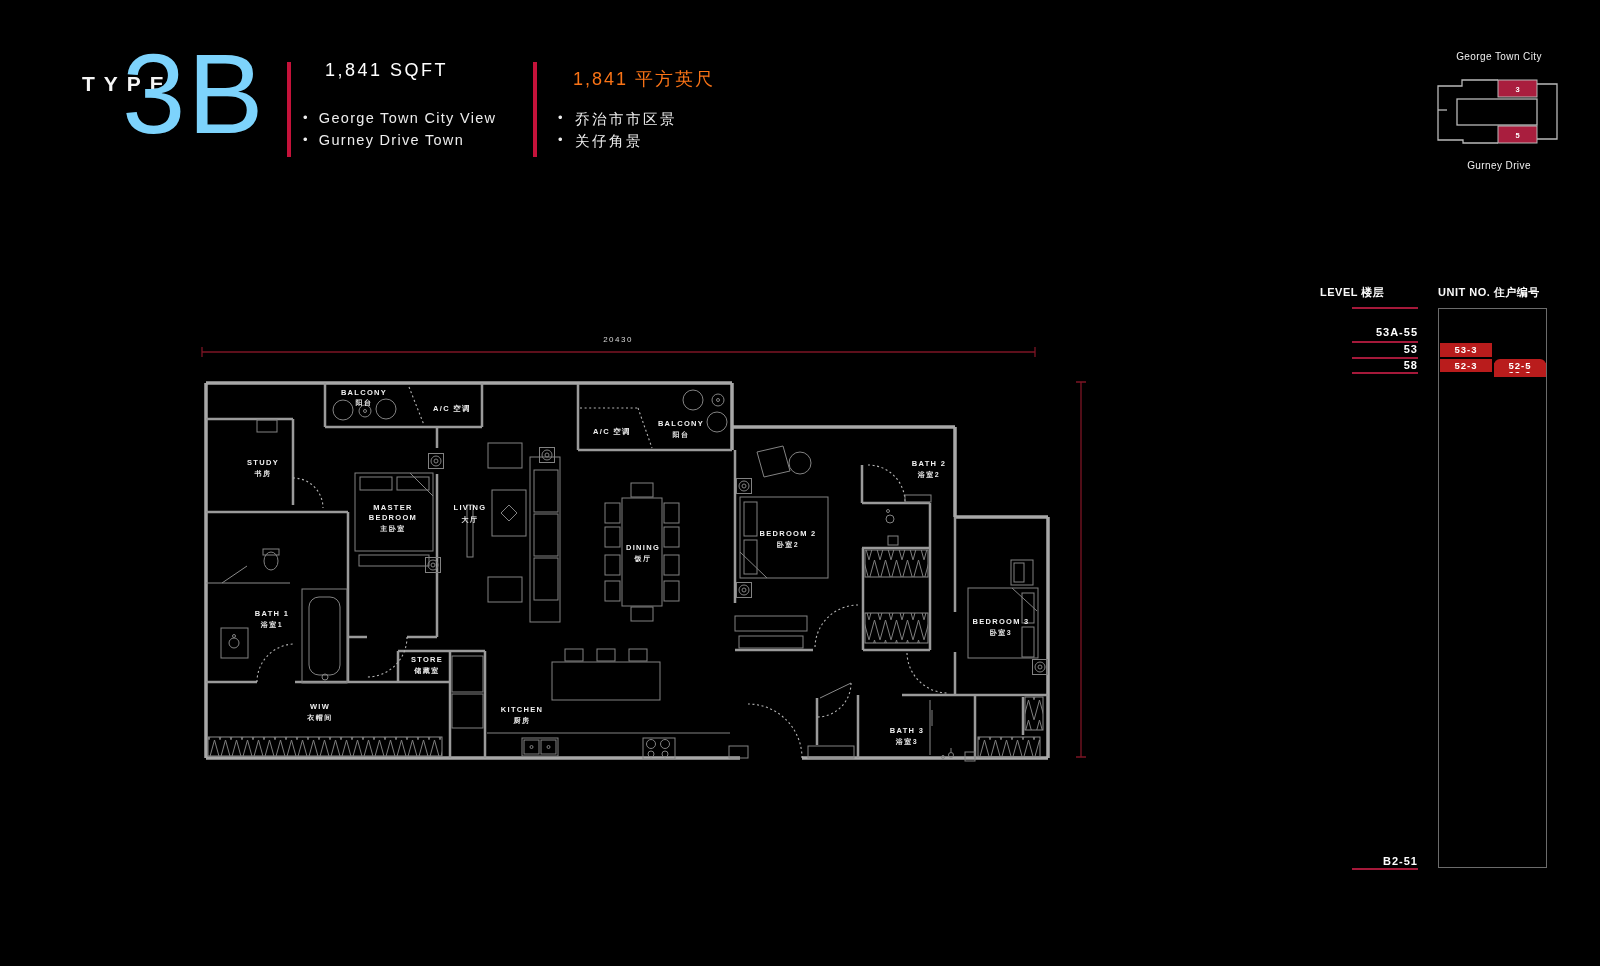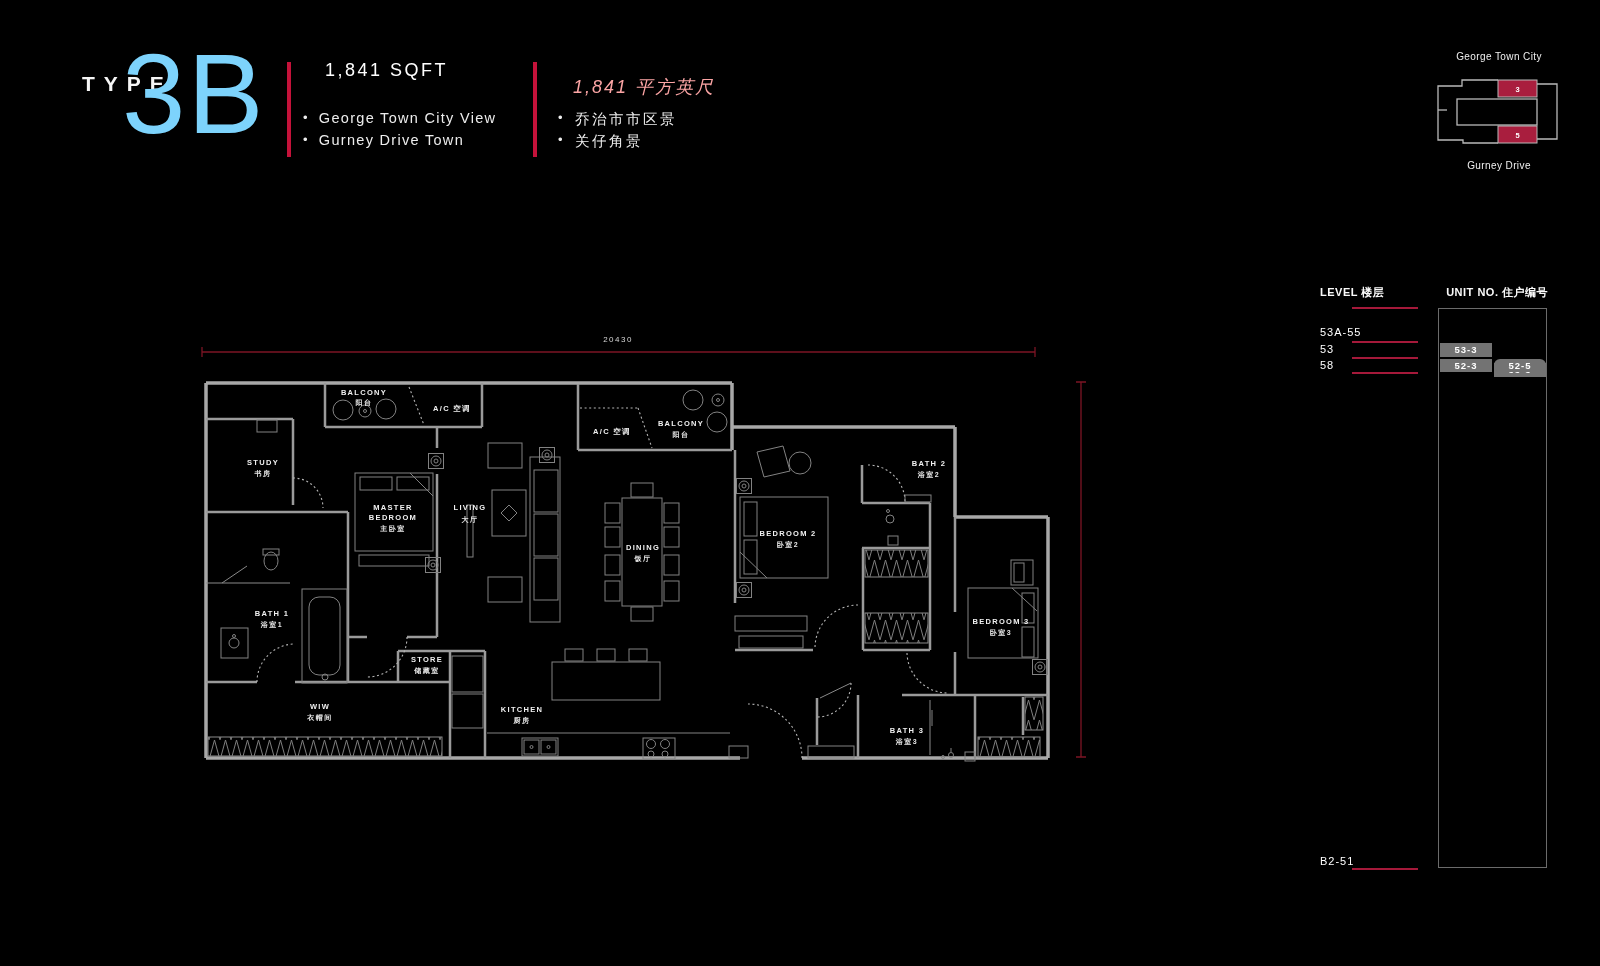--- a/index.html
+++ b/index.html
@@ -6,35 +6,35 @@
   body{width:1600px;height:966px;background:#000;position:relative;overflow:hidden;
        font-family:"Liberation Sans",sans-serif;color:#f2f2f2;}
   .abs{position:absolute;}
   
   .type-label{left:37px;top:72px;font-size:21px;font-weight:bold;letter-spacing:9px;color:#f5f5f5;margin-left:45px;}
   .type-value{left:110px;top:40px;font-size:114px;line-height:0.95;font-weight:200;color:#7dd3fc;letter-spacing:2px;margin-left:12px;}
   .vbar{width:4px;height:95px;top:62px;background:#c5123a;}
   .bar1{left:287px;}
   .bar2{left:533px;}
   .spec-area-en{left:325px;top:60px;font-size:18px;letter-spacing:2.5px;color:#fff;}
-  .spec-area-cn{left:573px;top:75px;font-size:18px;letter-spacing:2px;color:#fca5a5;font-style:italic;}
+  .spec-area-cn{left:573px;top:67px;font-size:18px;letter-spacing:2px;color:#f97316;}
   .view-row{font-size:14.5px;letter-spacing:1.3px;color:#ededed;display:flex;gap:10px;}
   .view-row .bullet{font-size:13px;}
   .en-v1{left:303px;top:110px;}
   .en-v2{left:303px;top:132px;}
   .cn-v1{left:558px;top:110px;letter-spacing:2.5px;}
   .cn-v2{left:558px;top:132px;letter-spacing:2.5px;}
   
   .tbl-head{top:285px;font-size:11px;font-weight:bold;letter-spacing:0.5px;color:#fafafa;}
   .tbl-head-level{left:1320px;width:98px;}
-  .tbl-head-unit{left:1438px;width:110px;text-align:right;}
+  .tbl-head-unit{left:1438px;width:110px;text-align:left;}
   .red-line{height:2px;background:#a5193a;left:1352px;width:66px;}
-  .lvl{left:1320px;width:98px;font-size:11px;font-weight:normal;letter-spacing:1px;color:#fff;}
+  .lvl{left:1320px;width:98px;text-align:right;font-size:11px;font-weight:bold;letter-spacing:1px;color:#fff;}
   .unit-box{left:1438px;top:308px;width:109px;height:560px;border:1px solid #6b6b6b;box-sizing:border-box;background:#000;}
-  .ucell{width:52px;height:13.5px;background:#737373;color:#fff;font-size:9.5px;font-weight:bold;
+  .ucell{width:52px;height:13.5px;background:#b91c1c;color:#fff;font-size:9.5px;font-weight:bold;
          letter-spacing:1px;text-align:center;line-height:14px;}
   svg text{font-family:"Liberation Sans",sans-serif;}
   .plan-label-en{font-size:7.5px;font-weight:bold;letter-spacing:1.3px;fill:#f0f0f0;}
   .plan-label-cn{font-size:7px;letter-spacing:1.5px;fill:#e8e8e8;font-weight:bold;}
   .dim-text{font-size:8px;letter-spacing:1.5px;fill:#d6d6d6;}
   .kp-label{font-size:10px;letter-spacing:0.4px;fill:#efefef;}
   .kp-unit{font-size:7.5px;font-weight:bold;fill:#fff;}
 </style>
 </head>
 <body>

